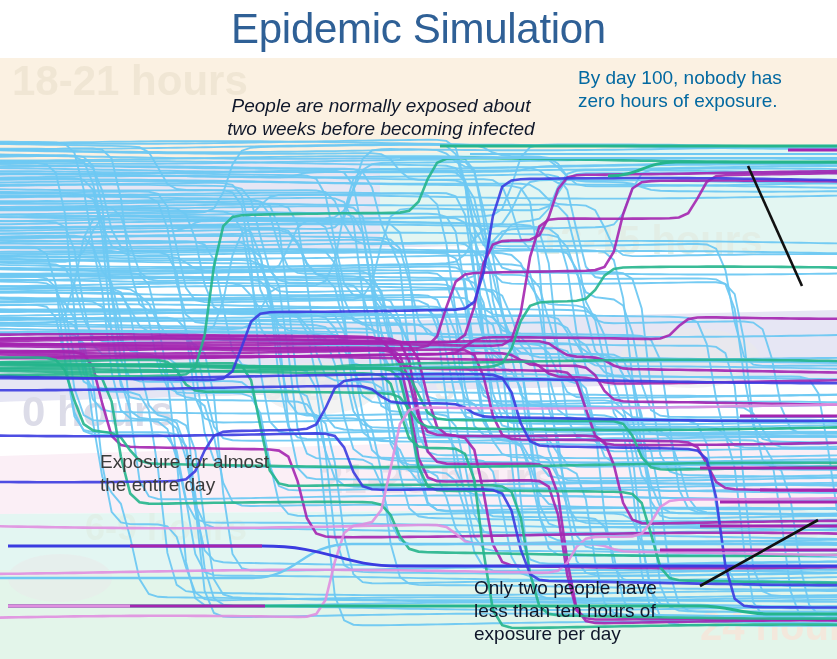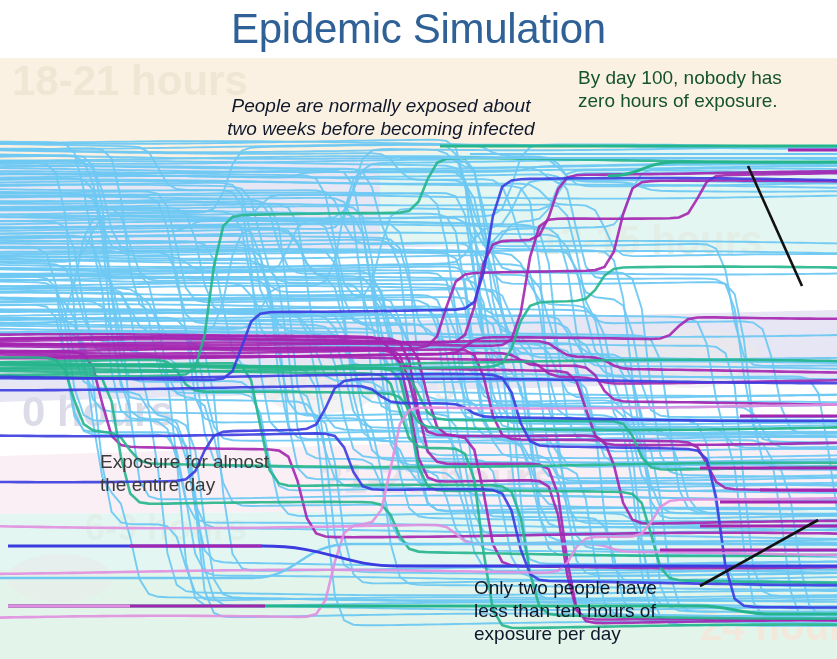--- a/index.html
+++ b/index.html
@@ -266,21 +266,21 @@
         </g>
       </svg>
 
     <div id="ann-layer">
       <svg id="leader-svg" viewBox="0 0 837 601" preserveAspectRatio="none" style="position:absolute;left:0;top:0;width:837px;height:601px;">
           <line x1="748" y1="108" x2="802" y2="228" stroke="#111111" stroke-width="2.6"></line>
           <line x1="700" y1="528" x2="818" y2="462" stroke="#111111" stroke-width="2.6"></line>
         </svg>
     <div class="ann center" style="left: 196px; top: 36px; width: 370px; color: #0f172a; font-style: italic;">People are normally exposed about
 two weeks before becoming infected</div>
-        <div class="ann left" style="left: 578px; top: 8px; width: 250px; color: #14532d;">By day 100, nobody has
+        <div class="ann left" style="left: 578px; top: 8px; width: 250px; color: #0369a1;">By day 100, nobody has
 zero hours of exposure.</div>
         <div class="ann left" style="left: 100px; top: 392px; width: 210px; color: rgb(59, 59, 59);">Exposure for almost
 the entire day</div>
         <div class="ann left" style="left: 474px; top: 518px; width: 230px; color: #0f172a;">Only two people have
 less than ten hours of
 exposure per day</div>
       </div>
 
   </div>
 </div>

